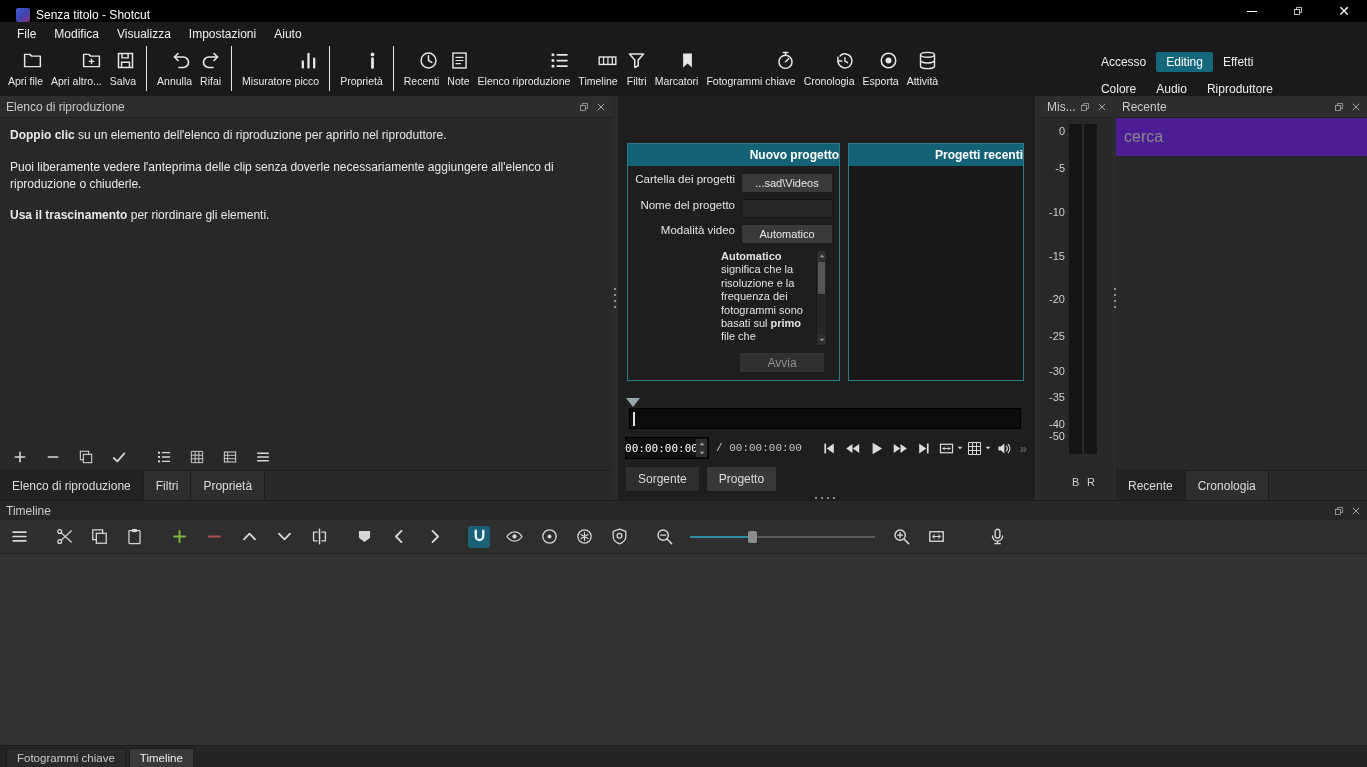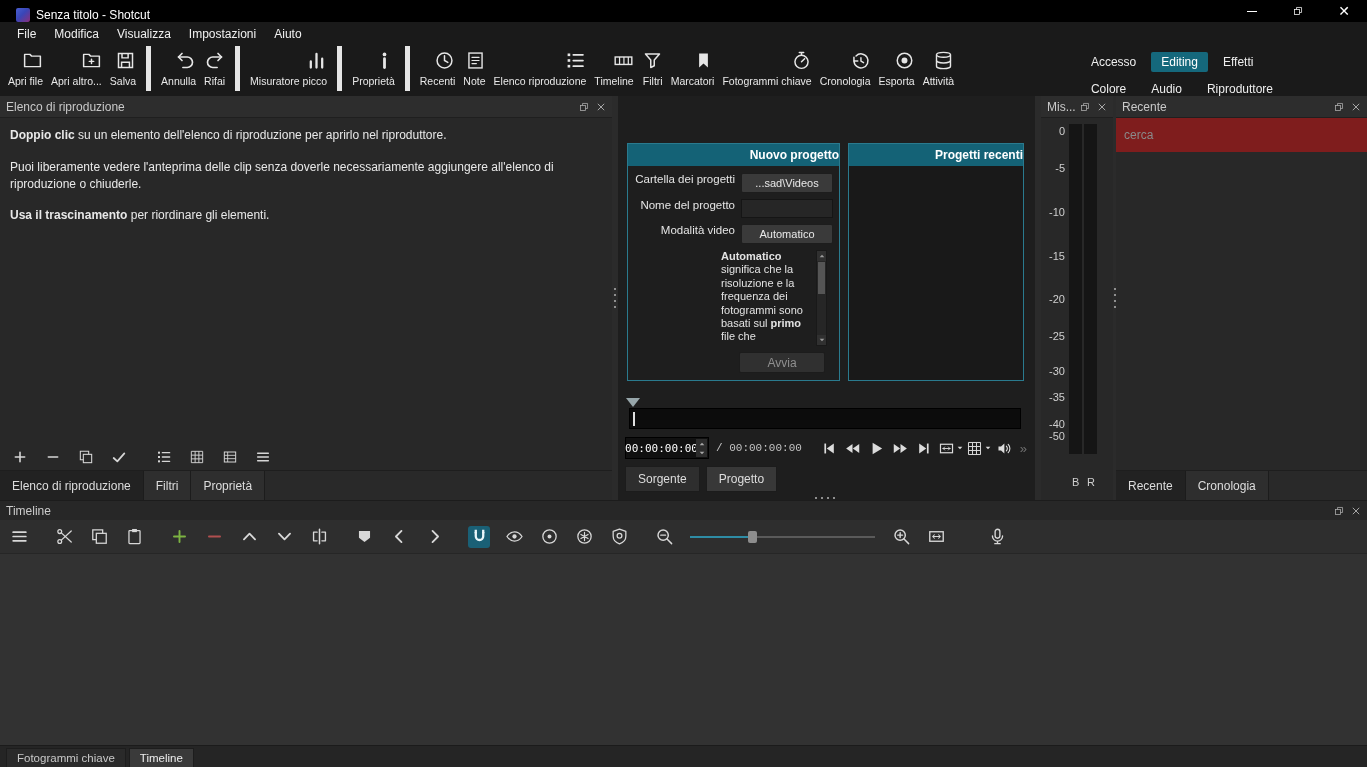--- a/index.html
+++ b/index.html
@@ -21,23 +21,23 @@
 
   
   .menubar{flex:0 0 22px;background:#1a1a1a;display:flex;align-items:flex-end;padding-left:8px}
   .menu-item{padding:3px 9px;color:#f0f0f0;cursor:default}
 
   
   .toolbar{flex:0 0 52px;background:#1a1a1a;display:flex;align-items:flex-start;padding:2px 0 0 4px;overflow:hidden}
   .tb-left{display:flex;align-items:flex-start;flex:0 1 auto;overflow:hidden}
   .tbtn{display:flex;flex-direction:column;align-items:flex-end;gap:4px;padding:4px 4px;color:#e6e6e6;white-space:nowrap}
   .tbtn .tbl{font-size:10.5px;color:#e8e8e8}
-  .tbtn.grp{border-left:5px solid #e5e5e5;padding-left:10px;margin-left:6px}
+  .tbtn.grp{border-left:1px solid #e5e5e5;padding-left:10px;margin-left:6px}
   .tb-right{margin-left:auto;flex:0 0 auto;display:flex;flex-direction:column;gap:7px;padding:6px 84px 0 10px;align-items:flex-start}
-  .lay-row{display:flex;gap:5px}
+  .lay-row{display:flex;}
   .lay{padding:3px 10px;font-size:12px;color:#eee;border-radius:2px}
   .lay.active{background:#15687c;color:#fff}
 
   
   .main{flex:1 1 auto;display:flex;min-height:0;background:#2b2b2b}
   .panel{display:flex;flex-direction:column;background:#282828;min-width:0}
   .p-head{flex:0 0 22px;background:#2d2d2d;display:flex;align-items:center;padding:0 6px;color:#c9c9c9;border-bottom:1px solid #1f1f1f}
   .p-title{font-size:12px;white-space:nowrap;overflow:hidden;text-overflow:ellipsis}
   .p-acts{margin-left:auto;display:flex;gap:7px;align-items:center;color:#b2b2b2}
   .panel.left{flex:0 0 612px}
@@ -88,21 +88,21 @@
 
   
   .panel.meter{flex:0 0 72px}
   .meter-body{flex:1;position:relative;font-size:11px;color:#cfcfcf}
   .db{position:absolute;left:2px;width:22px;text-align:right}
   .mcol{position:absolute;top:6px;bottom:46px;width:13px;background:#151515}
   .ch{position:absolute;bottom:12px;font-size:11px;color:#cfcfcf}
 
   
   .panel.right{flex:1 1 auto}
-  .search{flex:0 0 22px;background:#7f1d1d;border:none;color:#c8c8c8;padding:10px 8px;font-size:12px;font-family:inherit;outline:none;width:100%}
+  .search{flex:0 0 22px;background:#4c1d95;border:none;color:#c8c8c8;padding:10px 8px;font-size:16px;font-family:inherit;outline:none;width:100%}
   .search::placeholder{color:#8a8a8a;opacity:1}
   .p-body{flex:1 1 auto}
 
   
   .timeline-sec{flex:0 0 245px;display:flex;flex-direction:column;background:#323232;border-top:1px solid #1c1c1c}
   .tl-head{flex:0 0 19px;background:#272727;display:flex;align-items:center;padding:0 6px;color:#cccccc}
   .tl-toolbar{flex:0 0 34px;background:#2e2e2e;display:flex;align-items:center;padding:0 8px;gap:13px;border-bottom:1px solid #262626}
   .tlbtn{width:22px;height:22px;display:flex;align-items:center;justify-content:center;color:#d8d8d8;border-radius:3px;flex:0 0 auto}
   .tlbtn.gap{margin-left:10px}
   .tlbtn.green{color:#7cb342}

